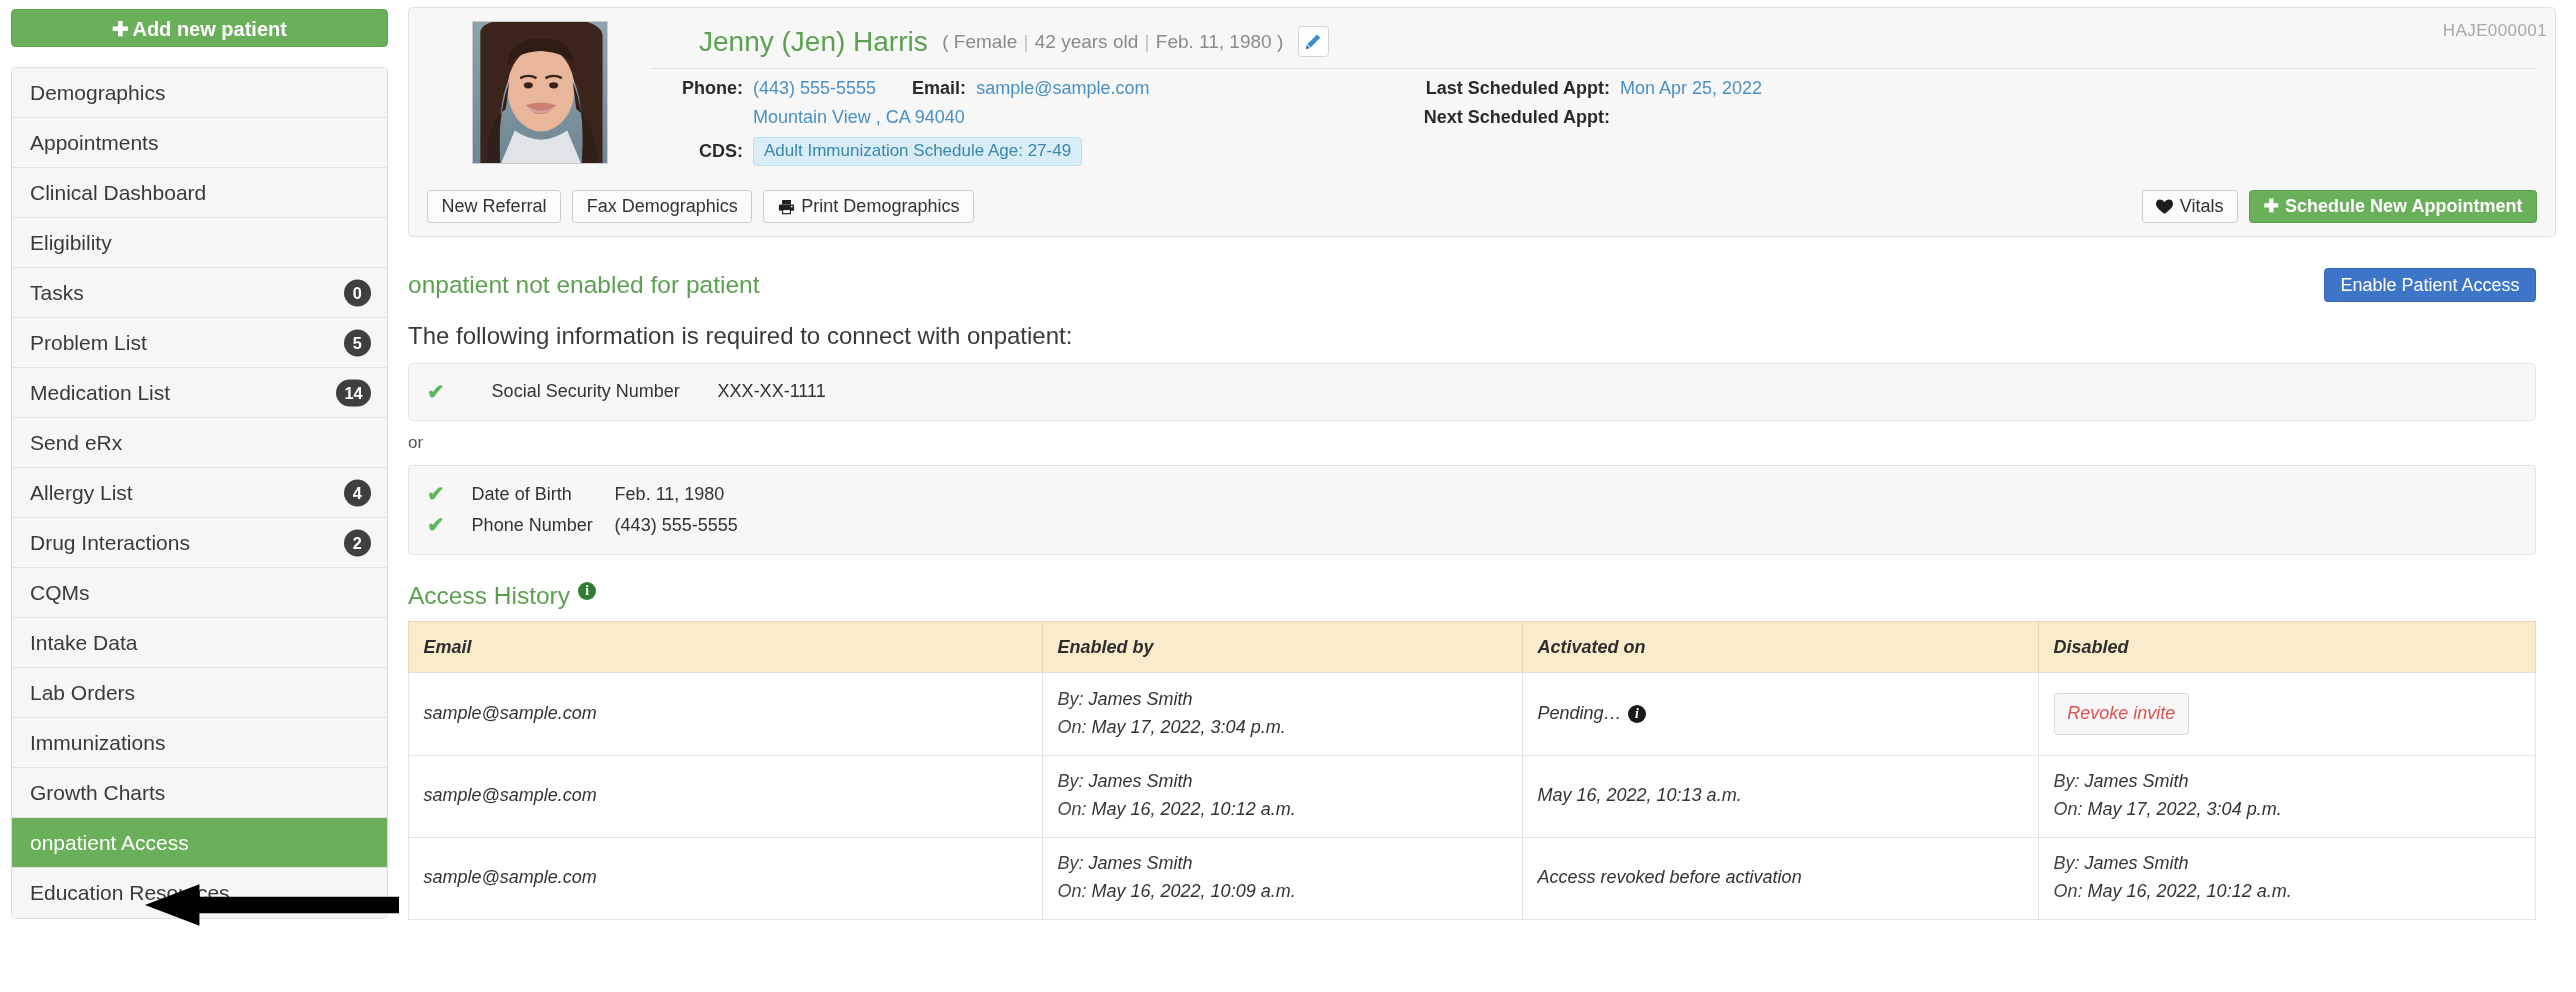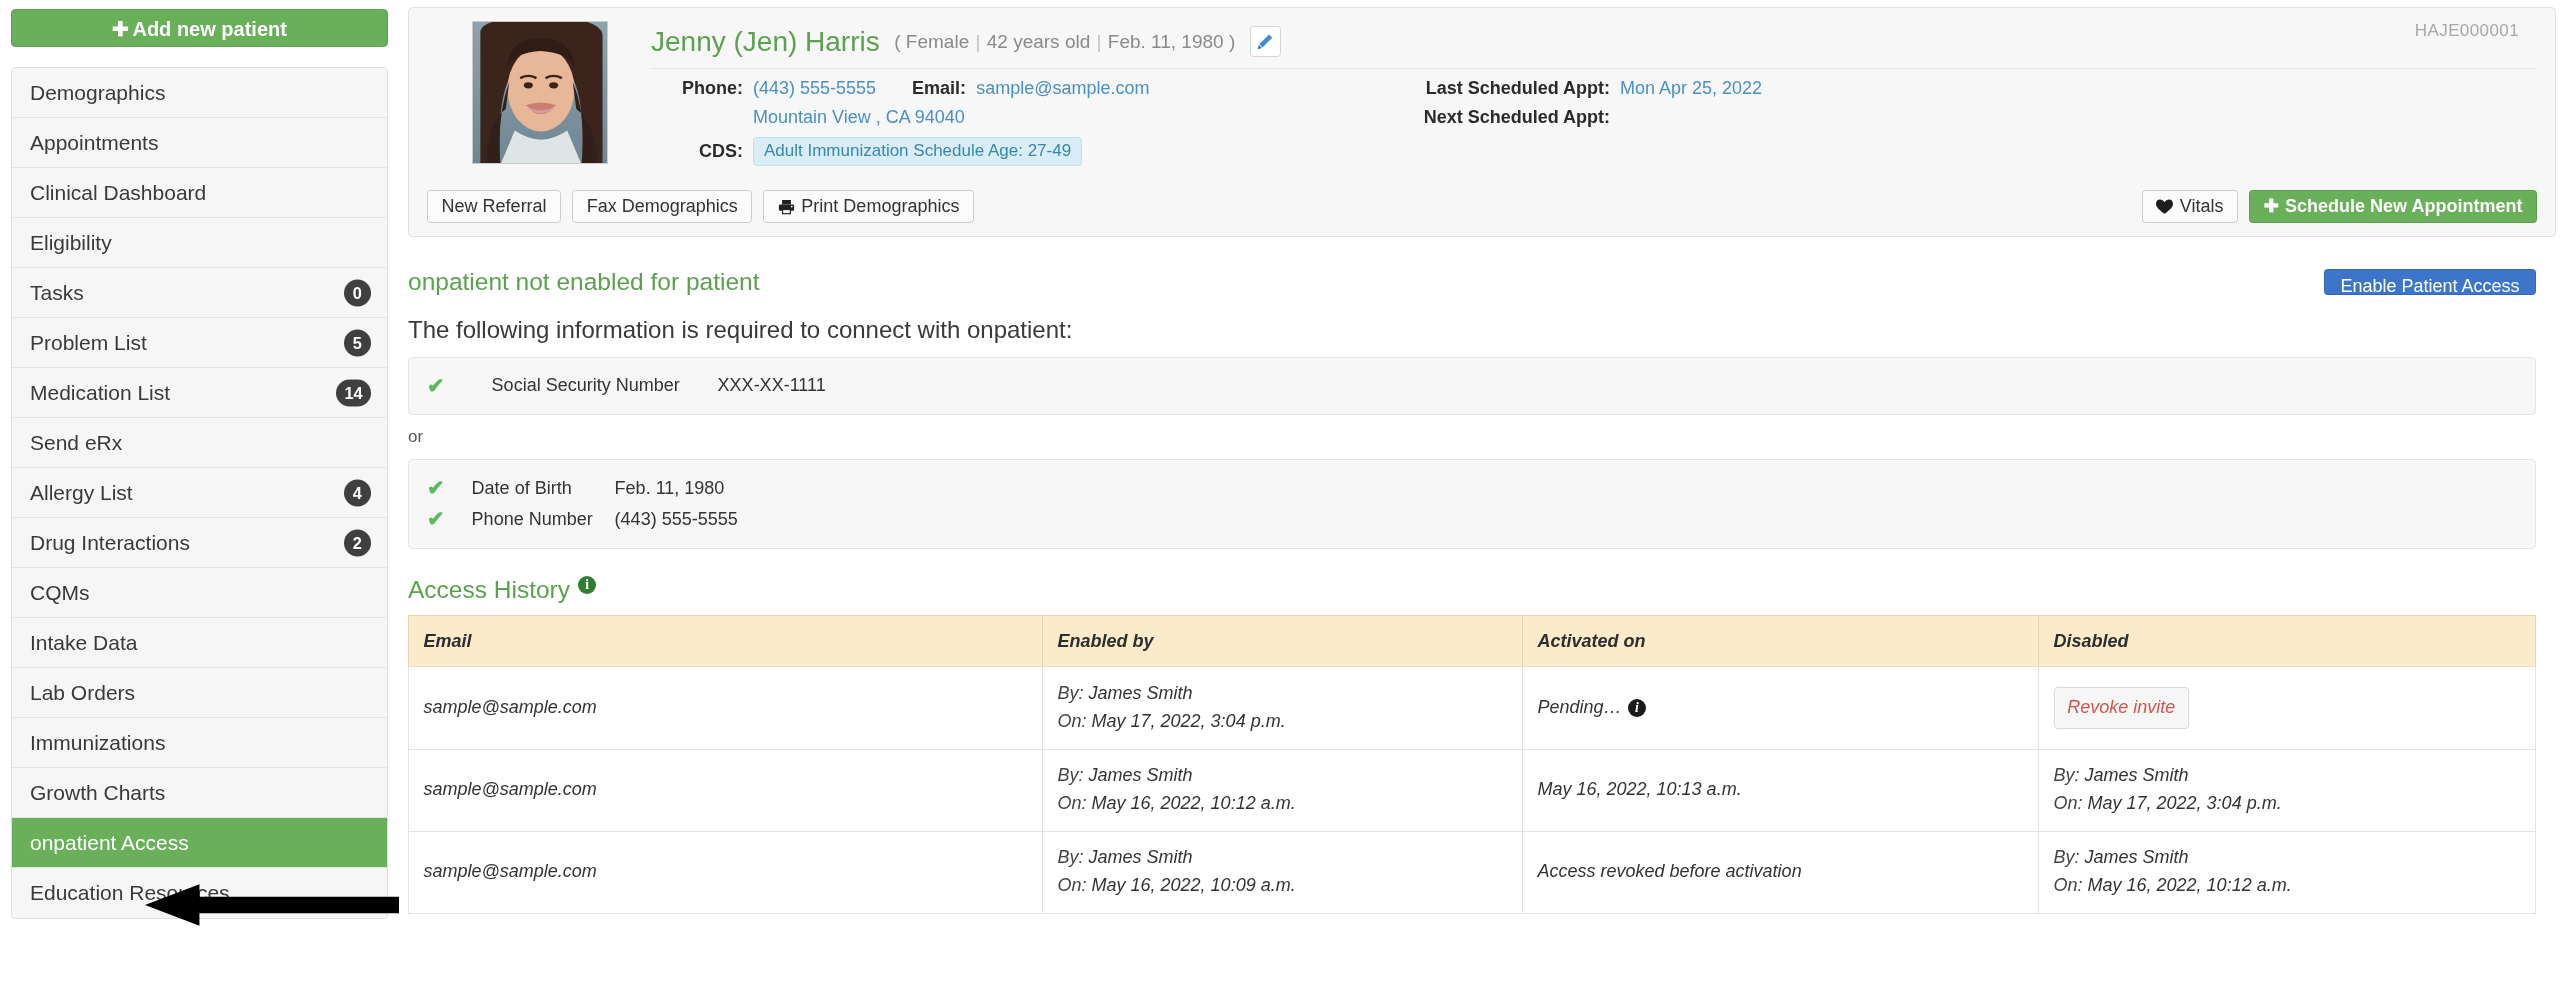--- a/index.html
+++ b/index.html
@@ -101,39 +101,39 @@
     width: 136px; height: 143px;
     flex: 0 0 136px;
     border: 0.9px solid #cccccc;
     background: #6b5a52;
     overflow: hidden;
     position: relative;
     margin-left: 45px;
   }
   .pc-right { flex: 1 1 auto; padding-left: 43px; min-width: 0; }
 
-  .name-row { display: flex; align-items: center; height: 42px; }
+  .name-row { display: flex; align-items: center; height: 42px; margin-left: 48px; }
   .pname {
     font-size: 28px; color: #5ba14f; font-weight: normal;
     cursor: pointer;
   }
   .pmeta { font-size: 19px; color: #8a8a8a; margin-left: 14.5px; }
   .pmeta .sep { color: #c0c0c0; margin: 0 6.3px; }
   .edit-btn {
     margin-left: 14.5px;
     width: 31px; height: 31px;
     border: 0.9px solid #d5d5d5;
     border-radius: 3.6px;
     background: #ffffff;
     display: flex; align-items: center; justify-content: center;
     cursor: pointer;
   }
   .record-id {
     position: absolute;
-    right: 36px; top: 12.7px;
+    right: 8px; top: 12.7px;
     font-size: 17px;
     color: #a8a8a8;
     letter-spacing: 0.4px;
   }
   .pc-divider { border-top: 0.9px solid #e3e3e3; margin: 5.4px 0 9px 0; }
 
   .info-cols { display: flex; }
   .info-col-left { flex: 0 0 716px; }
   .info-col-right { flex: 1 1 auto; }
   .info-line { display: flex; align-items: baseline; margin-bottom: 8.2px; font-size: 18px; }
@@ -194,21 +194,21 @@
     font-size: 24.5px;
     color: #5ba14f;
   }
   .sec-head-row .spacer { flex: 1 1 auto; }
   .btn-blue {
     background: #3d76c9;
     border: 0.9px solid #3468b5;
     border-radius: 3.6px;
     color: #ffffff;
     font-size: 18px;
-    height: 26px;
+    height: 34px;
     line-height: 33px;
     padding: 0 15.4px;
     cursor: pointer;
     white-space: nowrap;
   }
   .sec-sub {
     font-size: 24px;
     color: #3a3a3a;
     margin: 20px 0 12.7px 0;
   }

